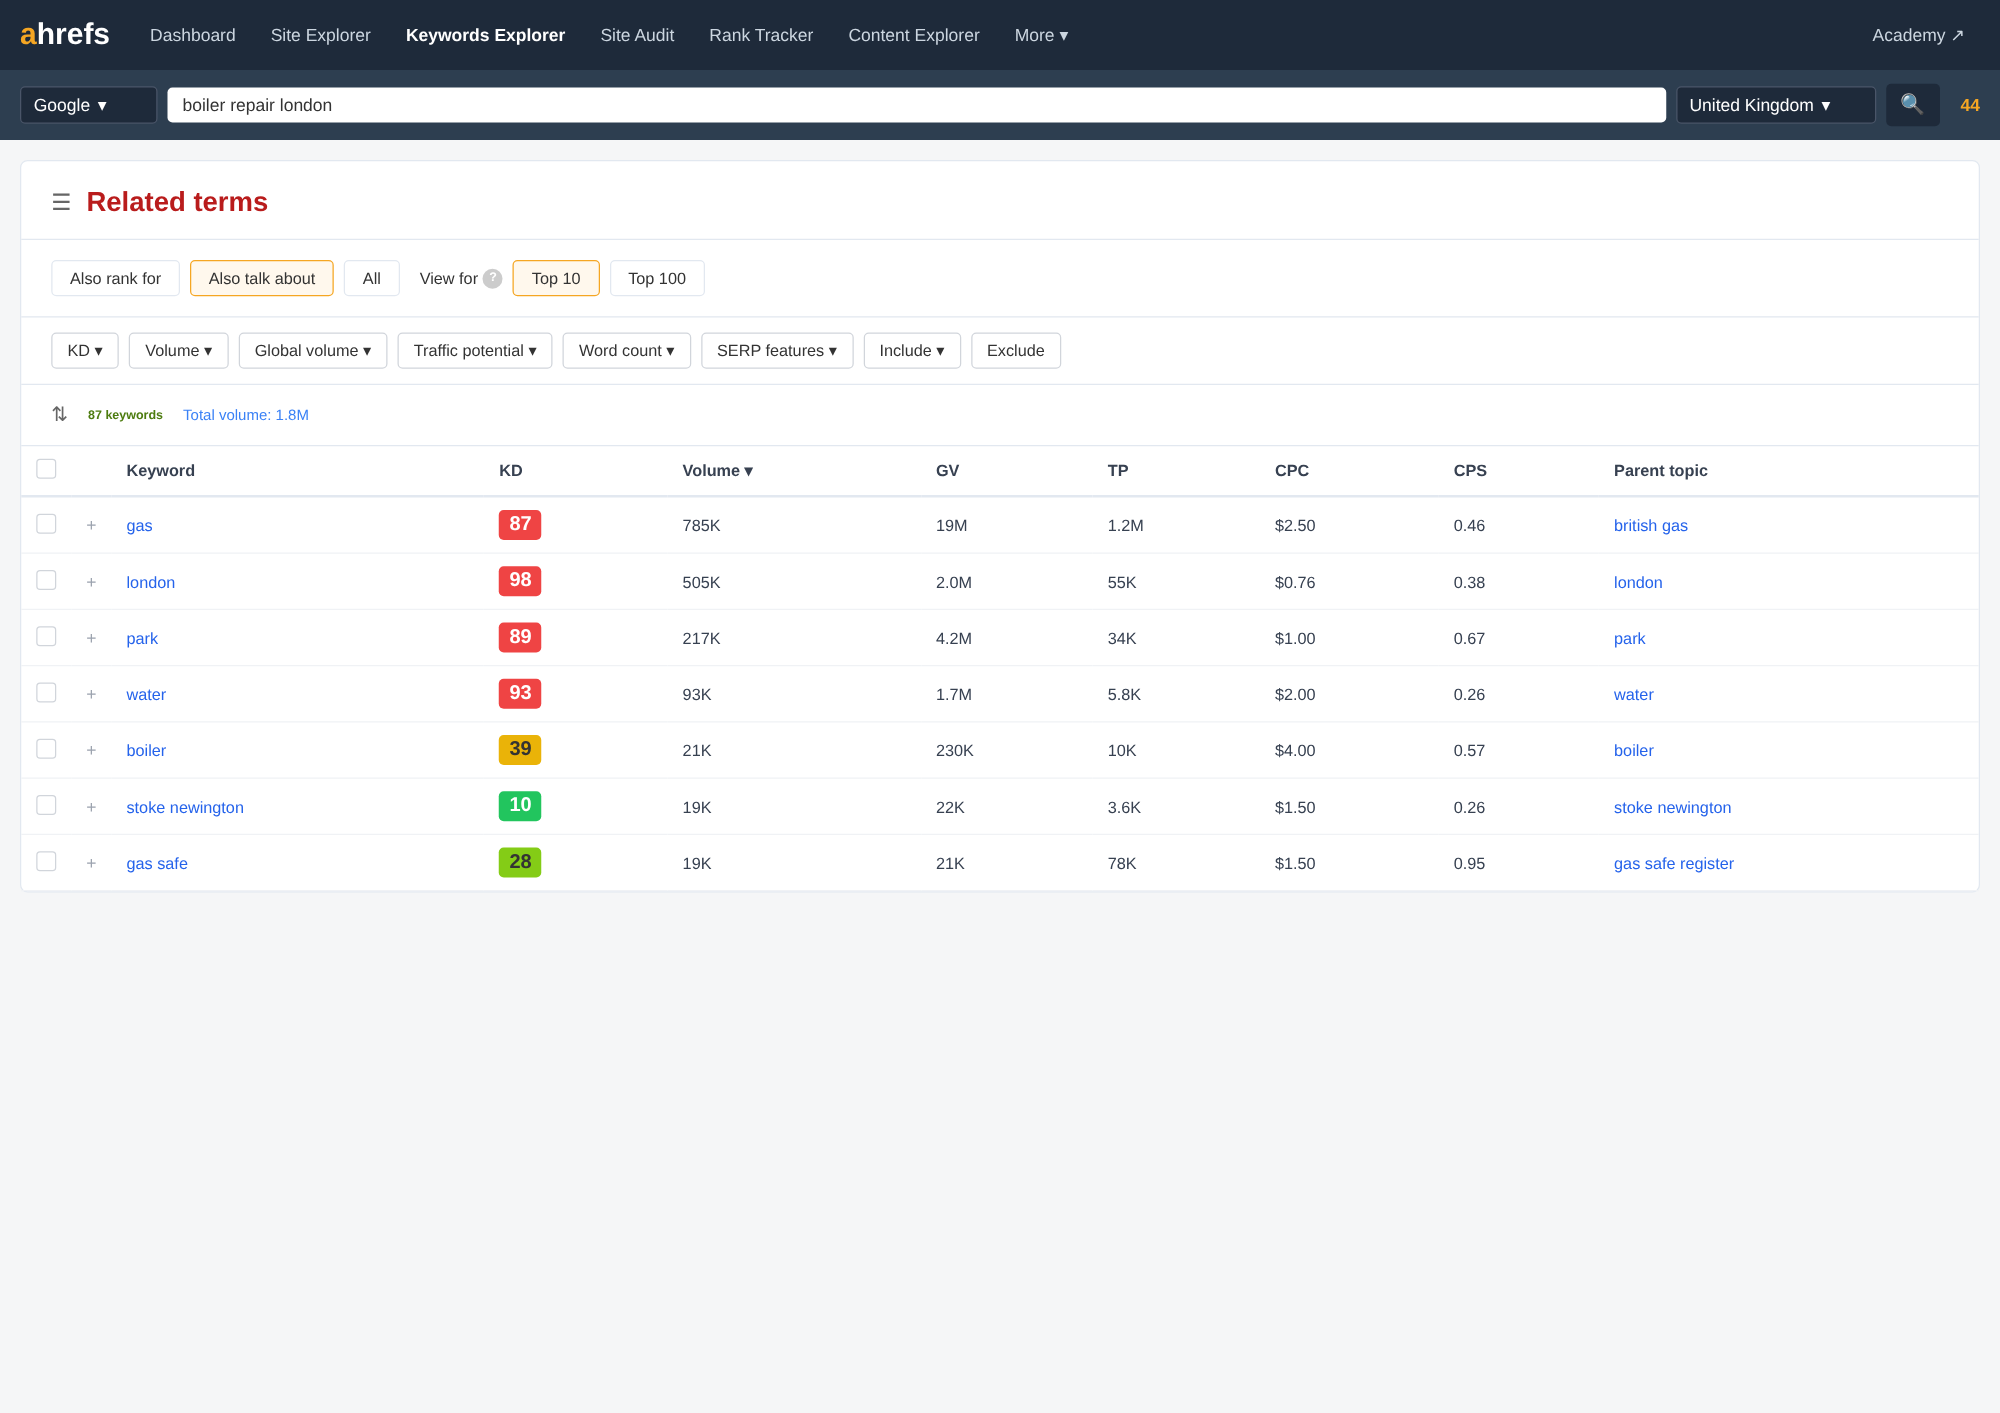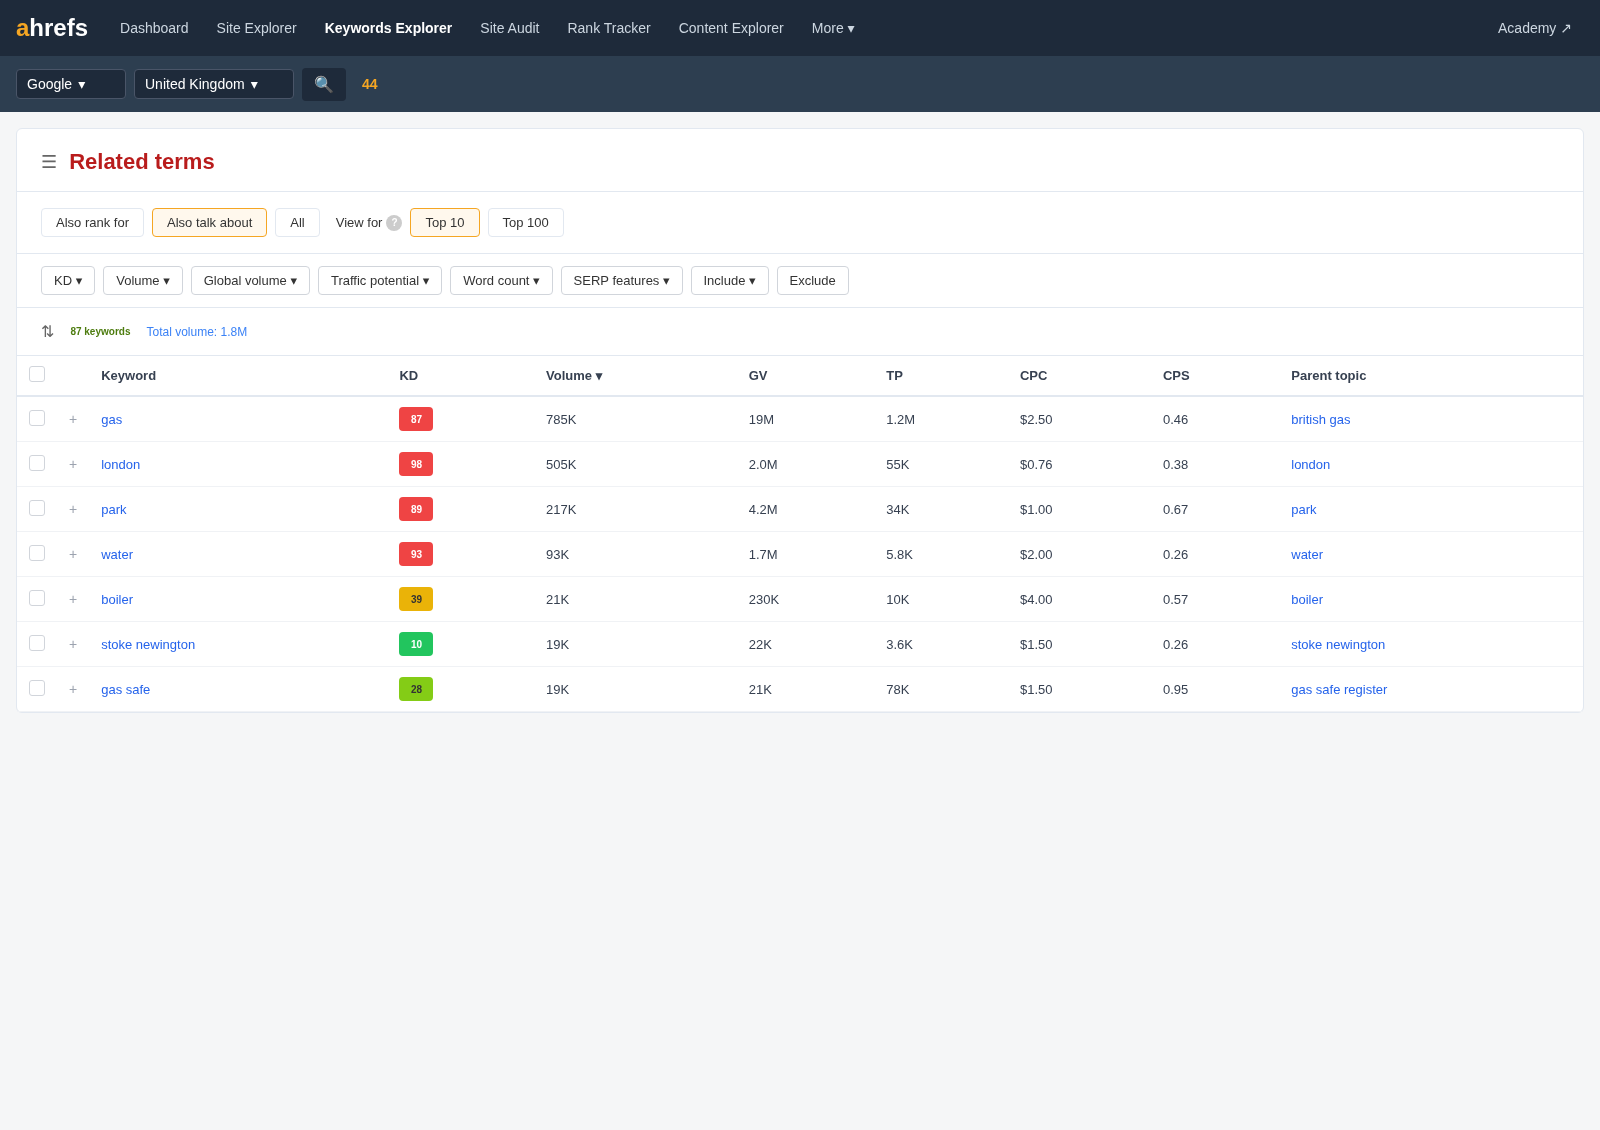--- a/index.html
+++ b/index.html
@@ -233,21 +233,21 @@
     .plus-icon { color: #9ca3af; cursor: pointer; font-size: 14px; }
     .kw-link { color: #2563eb; cursor: pointer; }
 
     .kd-badge {
       display: inline-flex;
       align-items: center;
       justify-content: center;
       width: 34px;
       height: 24px;
       border-radius: 4px;
-      font-size: 10px;
+      font-size: 16px;
       font-weight: 700;
       color: #fff;
     }
     .kd-red { background: #ef4444; }
     .kd-yellow { background: #eab308; color: #333; }
     .kd-green { background: #22c55e; }
     .kd-lightgreen { background: #84cc16; color: #333; }
 
     .col-volume { font-weight: 500; }
 
@@ -272,20 +272,21 @@
   <div class="nav-item">Content Explorer</div>
   <div class="nav-item nav-item-more">More ▾</div>
   <div class="nav-academy">Academy ↗</div>
 </nav>
 
 <div class="search-bar">
   <div class="search-engine-select">
     <span>Google</span>
     <span>▾</span>
   </div>
+  <div class="search-input-wrapper">boiler repair london</div>
   <div class="country-select">
     <span>United Kingdom</span>
     <span>▾</span>
   </div>
   <button class="search-btn">🔍</button>
   <span class="num-badge">44</span>
 </div>
 
 <div class="main-content">
 

